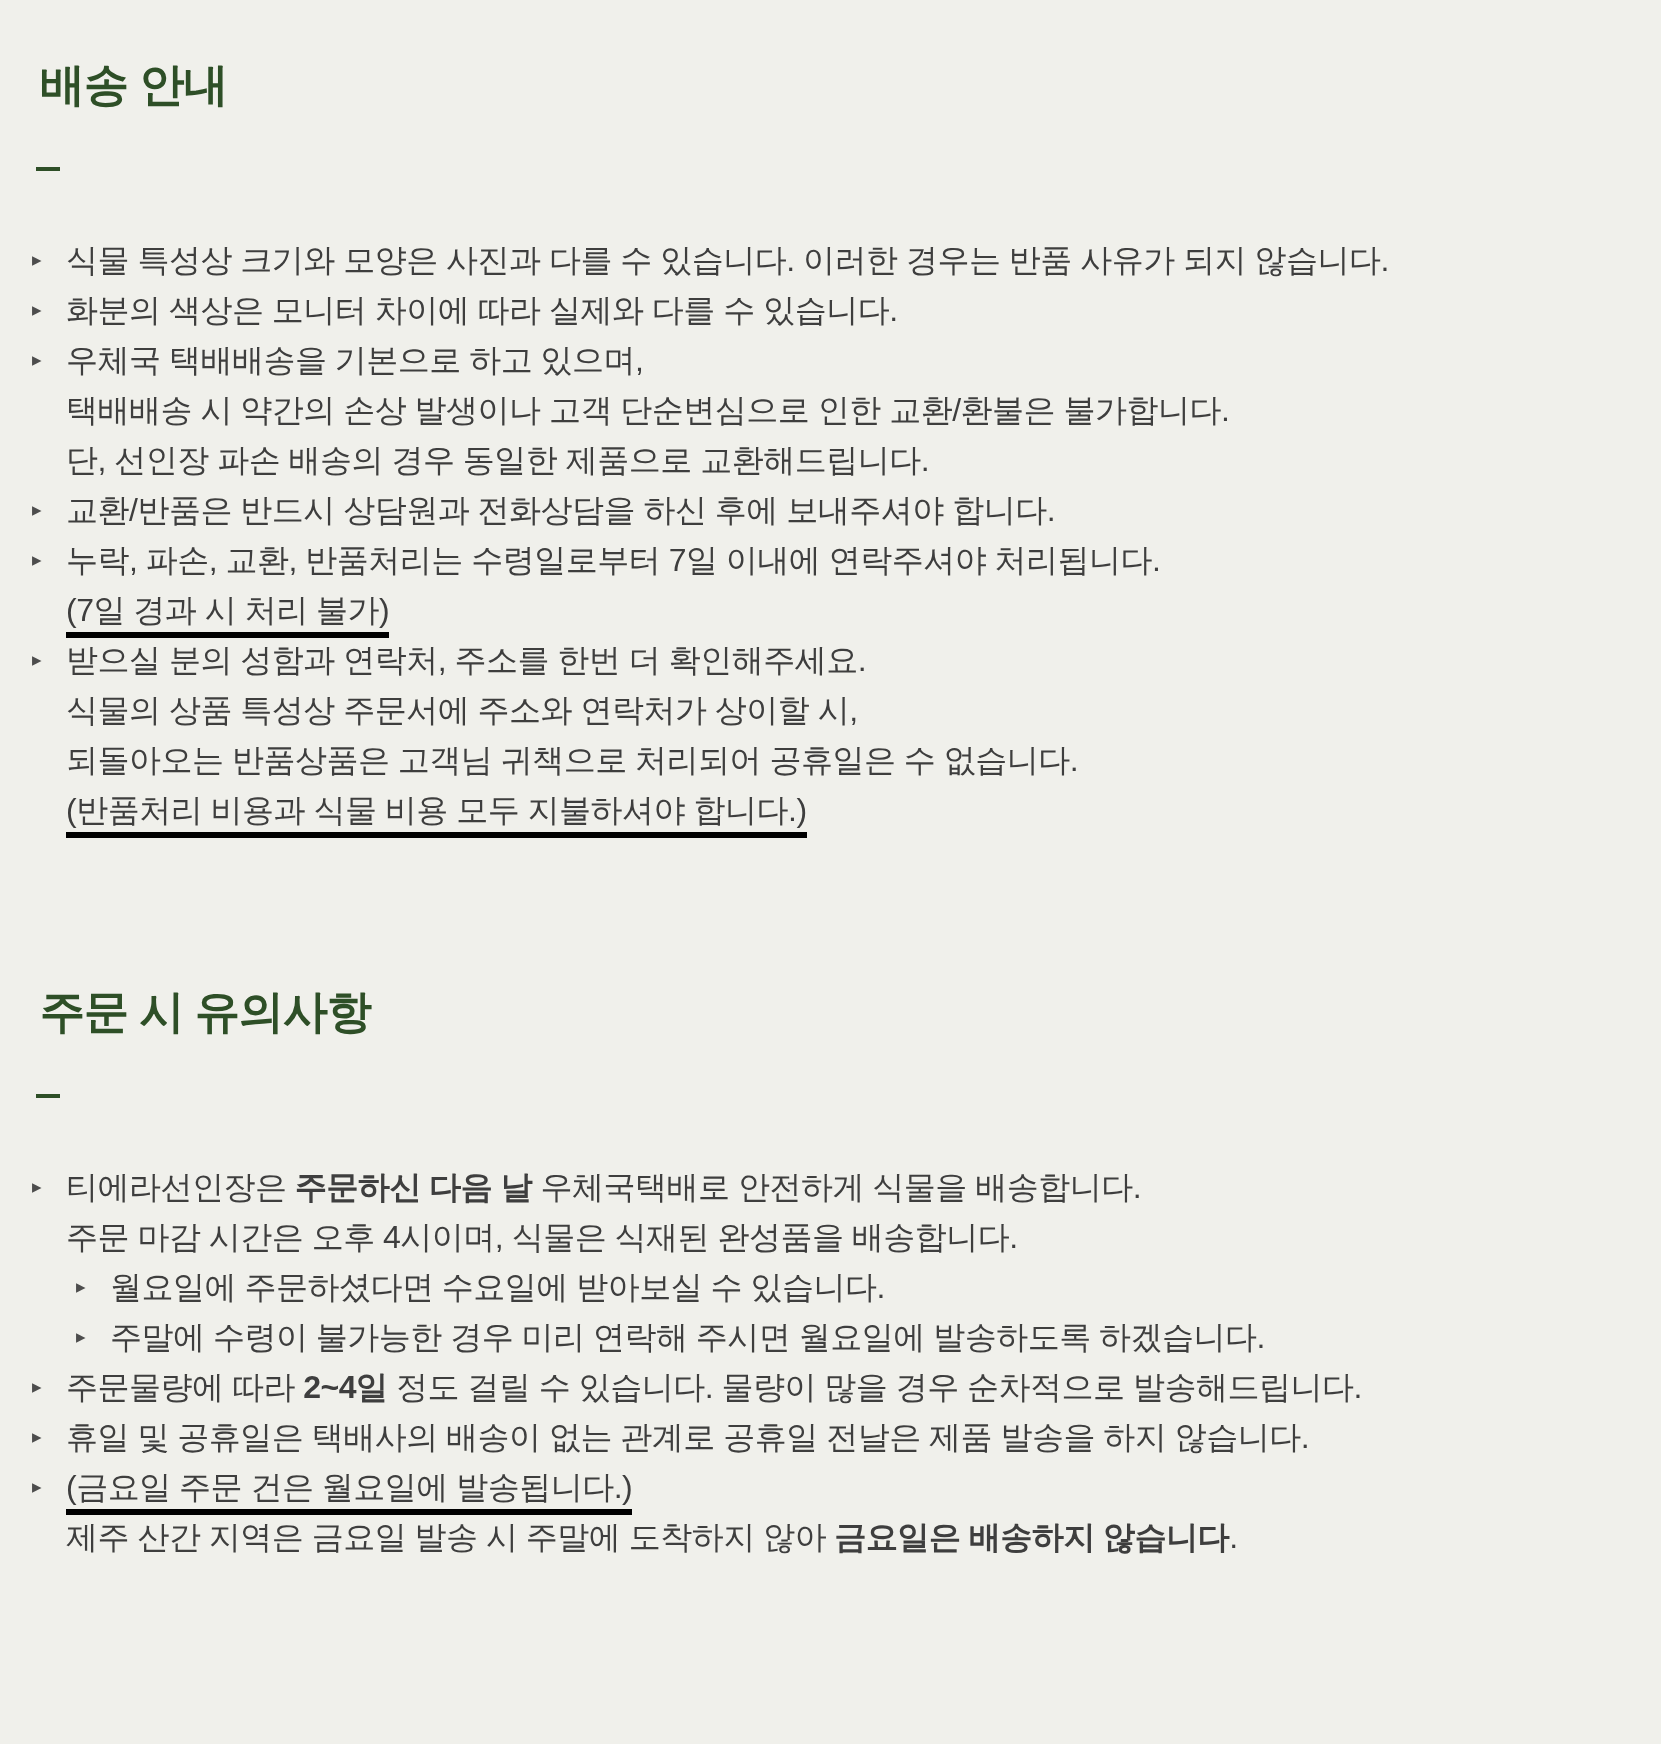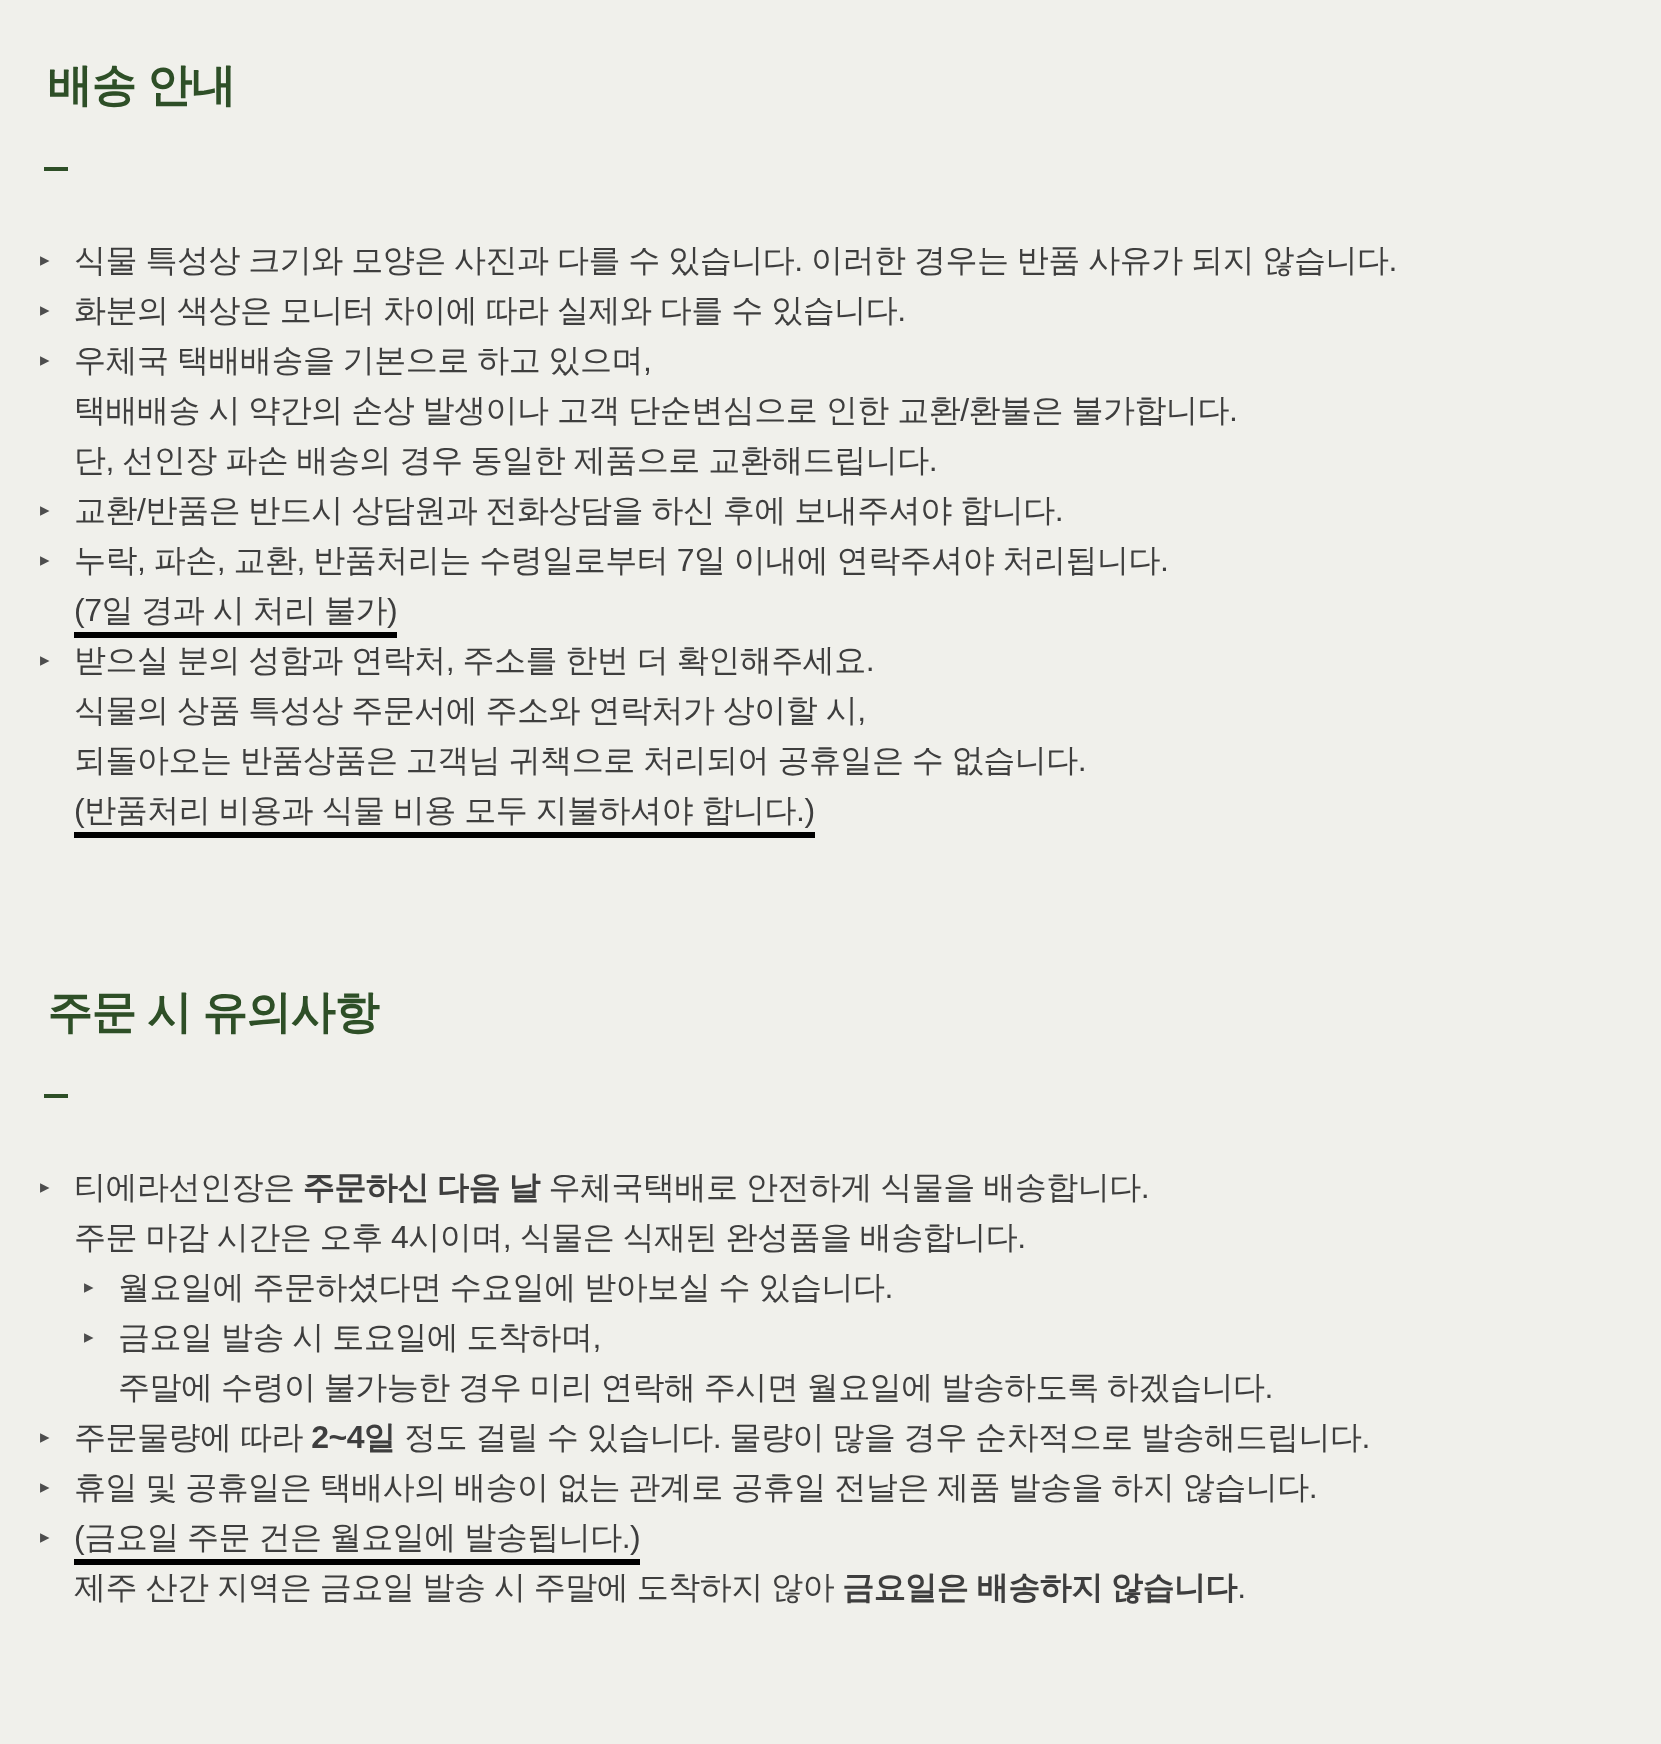--- a/index.html
+++ b/index.html
@@ -6,21 +6,21 @@
   body{
     background:#f0f0eb;
     font-family:"Liberation Sans","DejaVu Sans",sans-serif;
     color:#3e3e3e;
   }
   .page{
     position:relative;
     width:1459px;
     height:1744px;
     box-sizing:border-box;
-    padding:58px 40px 40px 40px;
+    padding:58px 40px 40px 32px;
     background:var(--bg,#f0f0eb);
     overflow:hidden;
   }
   .title{
     margin:0 0 0 8px;
     font-size:45px;
     line-height:54px;
     font-weight:700;
     letter-spacing:-1px;
     color:var(--accent,#2e4f27);
@@ -131,21 +131,20 @@
             <ul class="list sub">
               <li class="item">
                 <span class="marker">▸</span>
                 <div class="item-body">
                   <div class="line"><span>월요일에 주문하셨다면 수요일에 받아보실 수 있습니다.</span></div>
                 </div>
               </li>
               <li class="item">
                 <span class="marker">▸</span>
                 <div class="item-body">
-                  <div class="line"><span>금요일 발송 시 토요일에 도착하며,</span></div>
                   <div class="line"><span>주말에 수령이 불가능한 경우 미리 연락해 주시면 월요일에 발송하도록 하겠습니다.</span></div>
                 </div>
               </li>
             </ul>
           </div>
         </li>
         <li class="item">
           <span class="marker">▸</span>
           <div class="item-body">
             <div class="line"><span>주문물량에 따라 </span><span class="b">2~4일</span><span> 정도 걸릴 수 있습니다. 물량이 많을 경우 순차적으로 발송해드립니다.</span></div>

